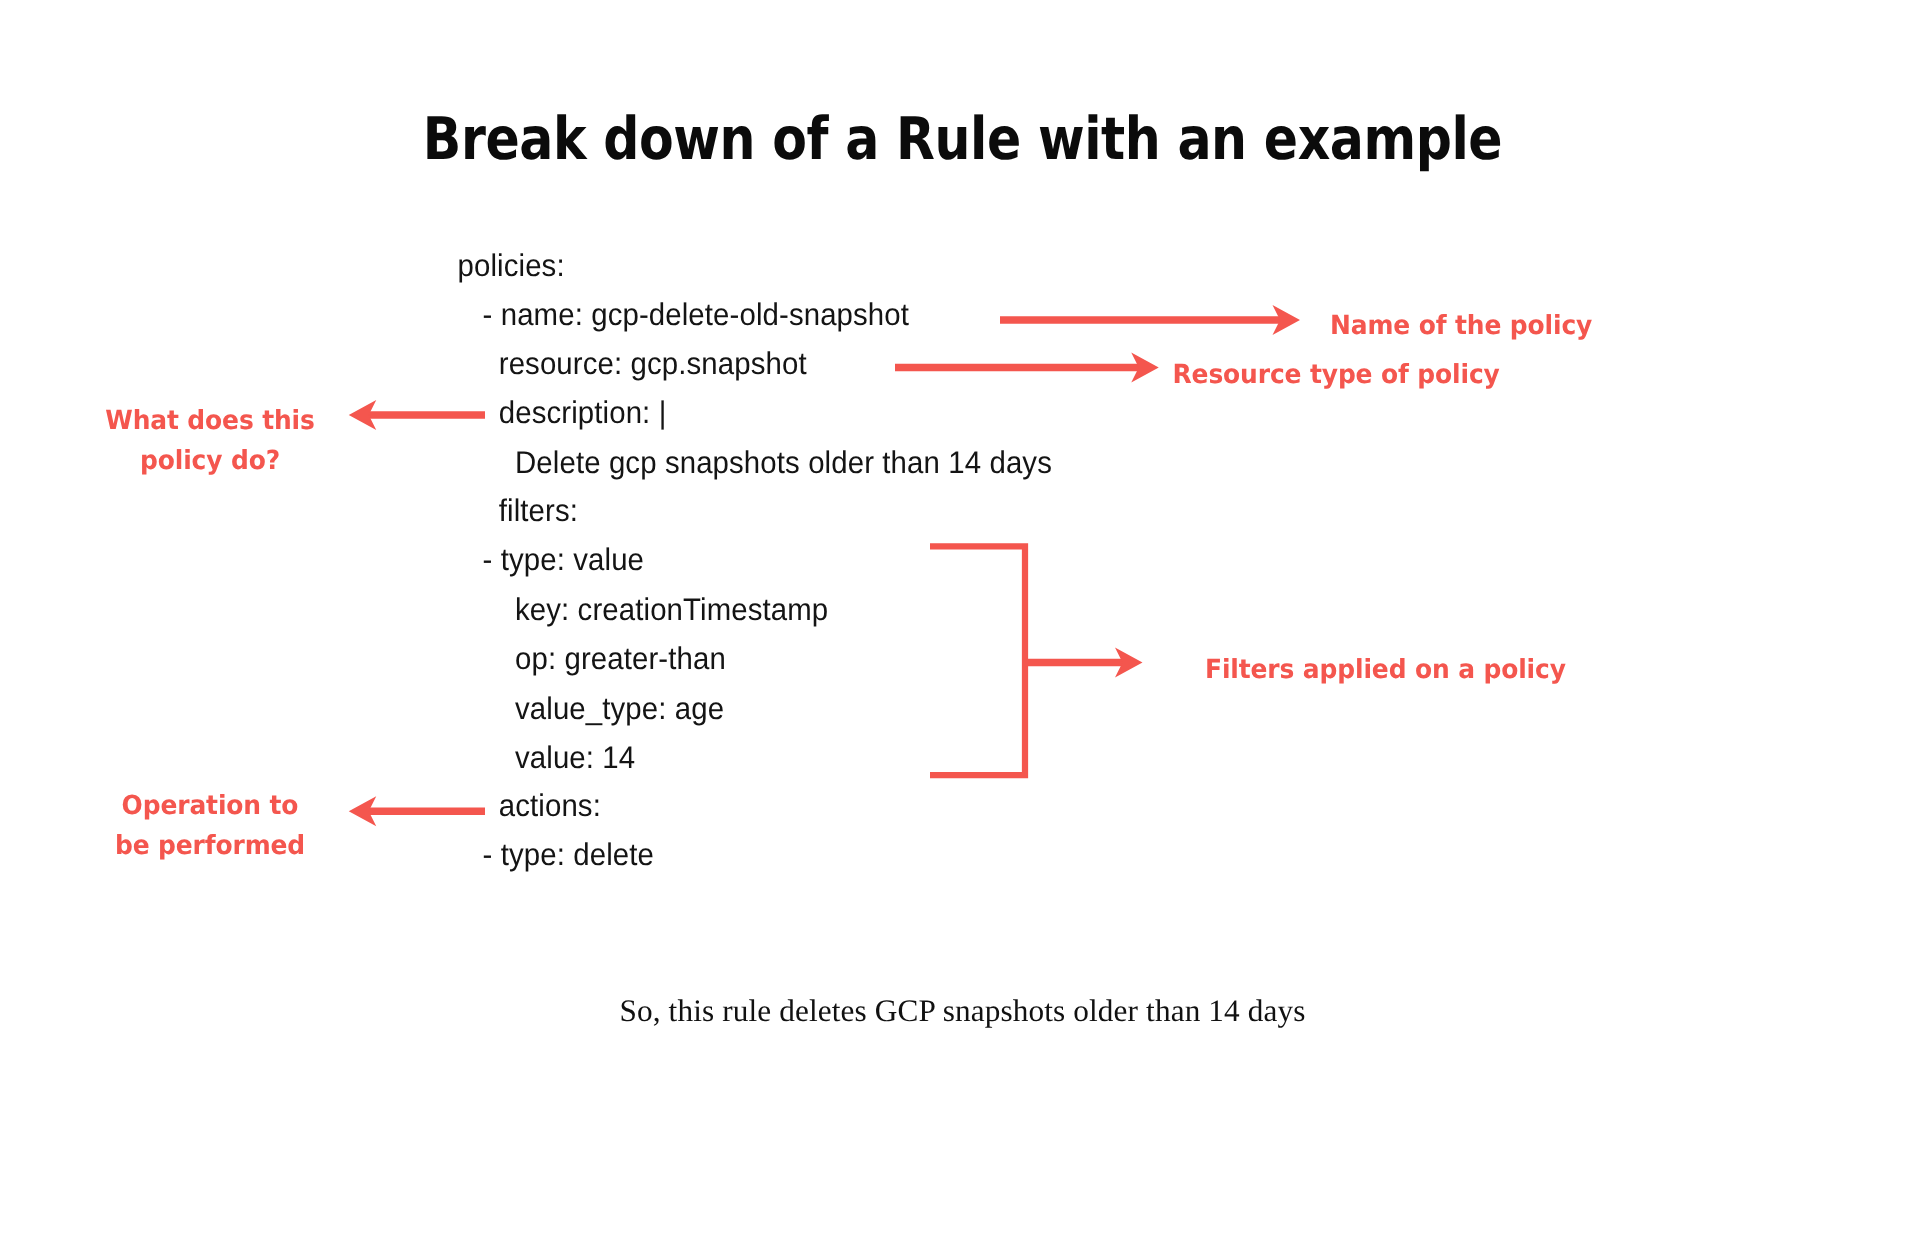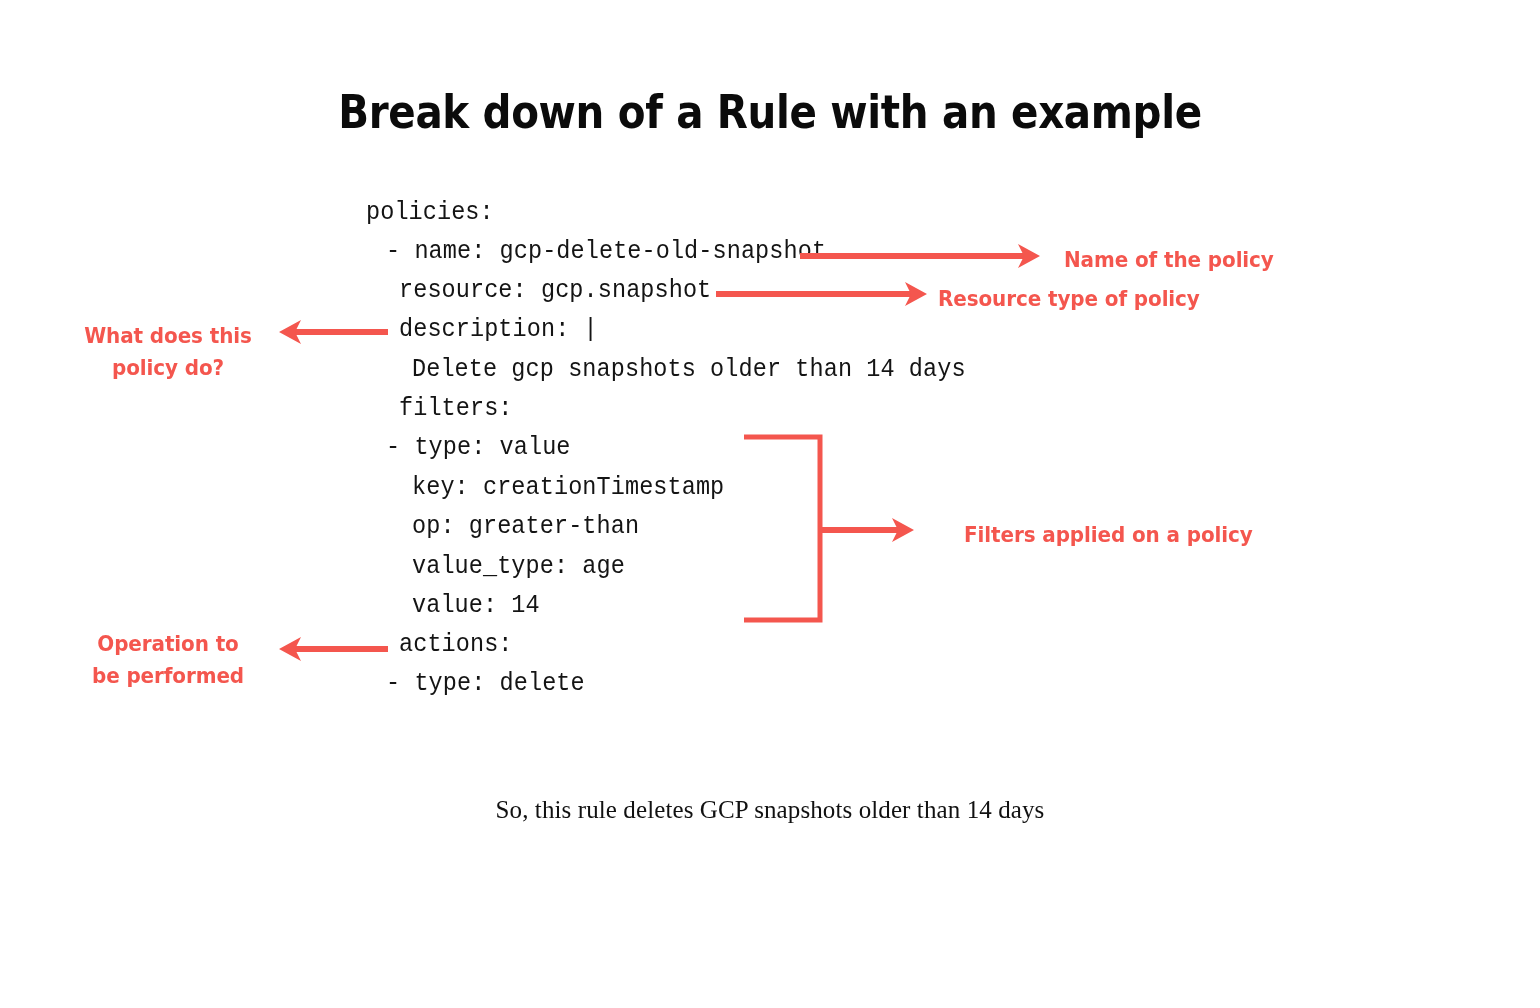--- a/index.html
+++ b/index.html
@@ -41,21 +41,21 @@
     white-space: nowrap;
   }
 
   
   #yaml-block {
     position: absolute;
     left: 0;
     top: 198px;
     width: 1540px;
     height: 520px;
-    font-family: Liberation Mono, monospace;
+    font-family: Liberation Sans, sans-serif;
     font-size: 25px;
     font-weight: 400;
     color: #141414;
     letter-spacing: 0.1px;
   }
   .yaml-line {
     position: absolute;
     white-space: pre;
     line-height: 30px;
     transform: scaleX(0.94);

